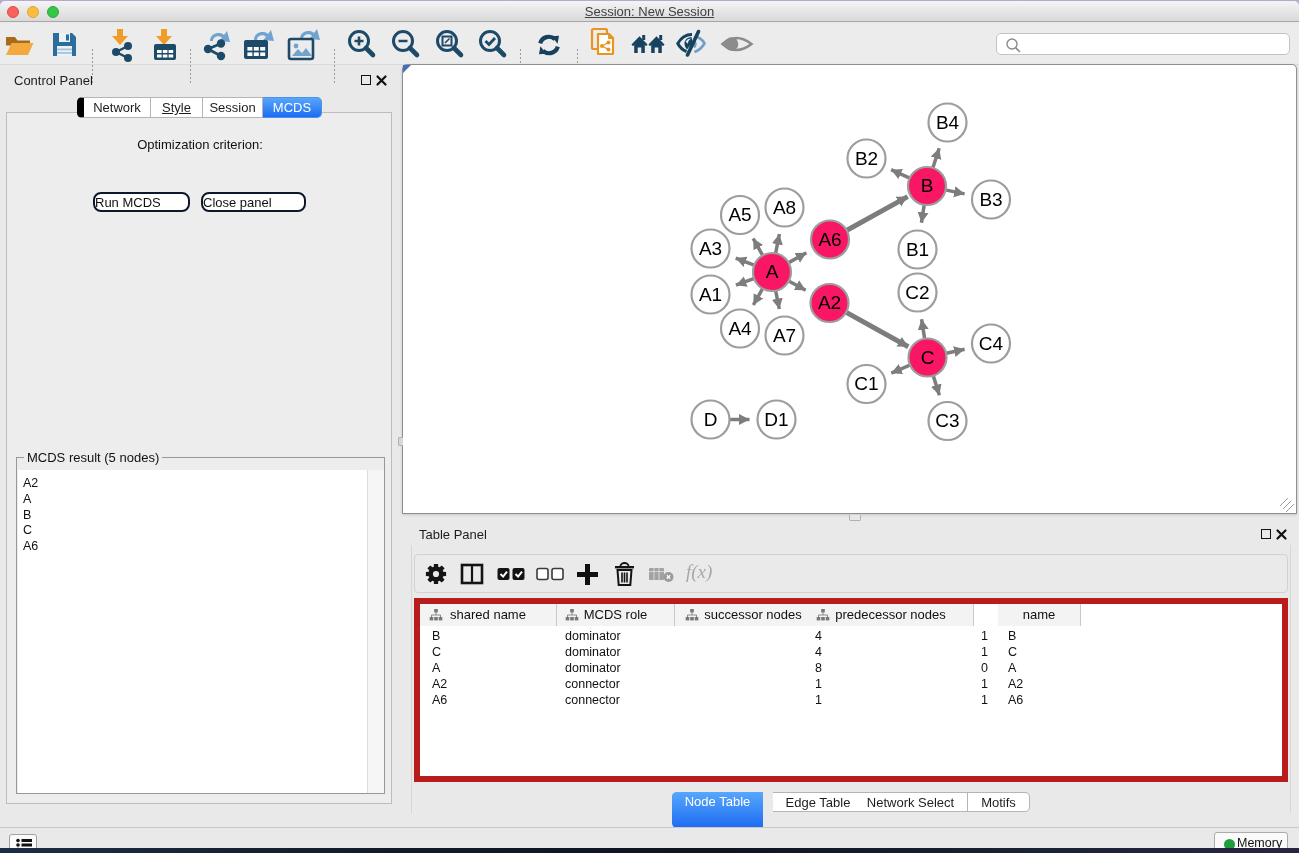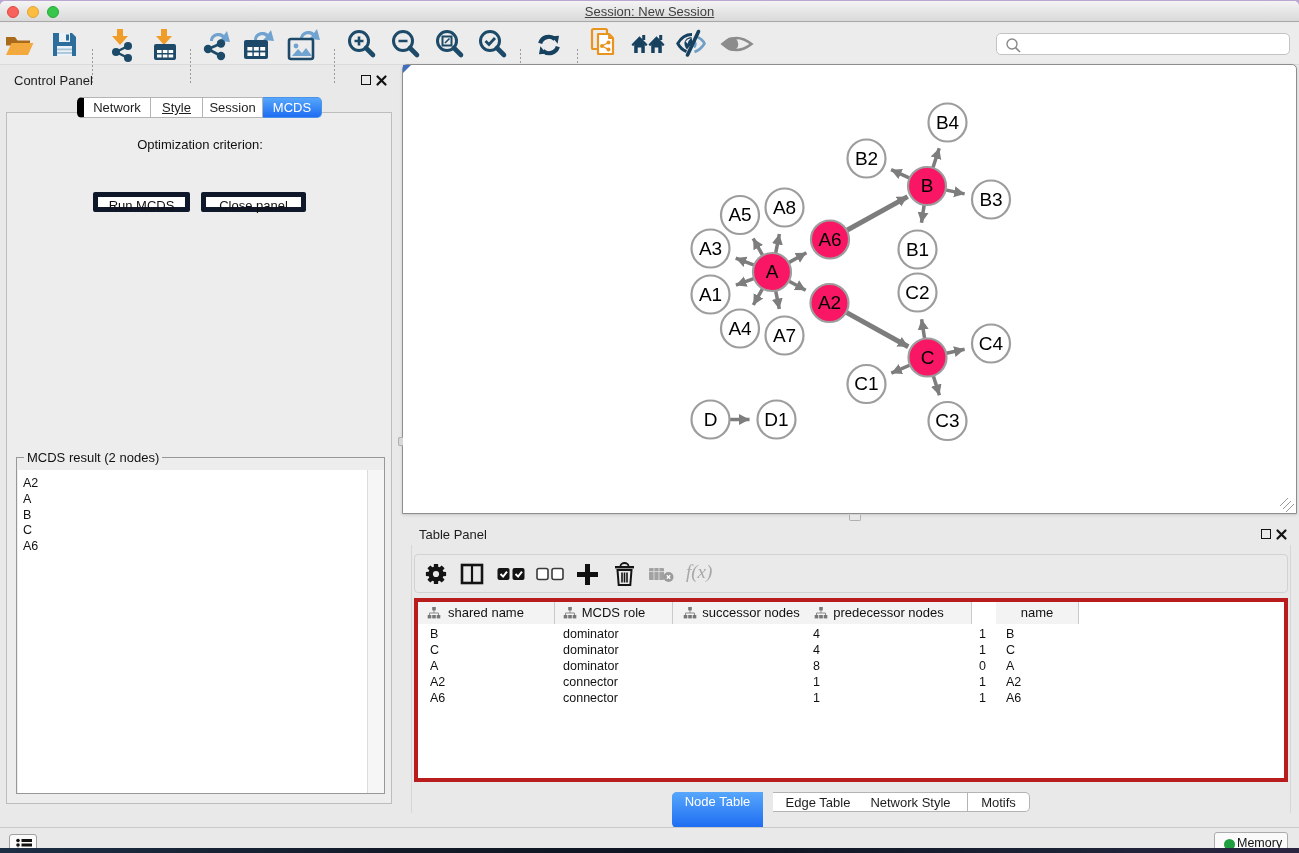--- a/index.html
+++ b/index.html
@@ -26,22 +26,22 @@
 .wbtn { width:10px; height:10px; border:1.6px solid #111; }
 .tab { top:96px; height:21px; background:#fff; border:1px solid #b4b4b4; border-left:none;
   text-align:center; font-size:13px; color:#1d1d1d; line-height:20px; }
 .tabsel { background:linear-gradient(#57a7fc,#1d6cf2); color:#fff; border-color:#4a93e8; }
 #cpbody { left:6px; top:47px; width:386px; height:692px; background:#ededed;
   border:1px solid #bdbdbd; }
 #dropdown { left:43px; top:158px; width:311px; height:20px; background:#fff;
   border:1px solid #b5b5b5; border-radius:4px; font-size:13px; color:#111; line-height:18px; }
 #dropstep { right:-1px; top:-1px; width:22px; height:20px;
   background:linear-gradient(#4fa2fb,#1164e8); border-radius:0 4px 4px 0; }
-.btn { top:191px; height:20px; background:#fff; border:5px solid #0f172a; border-radius:2px;
-  font-size:13px; color:#111; text-align:center; line-height:18px; }
+.btn { top:191px; height:20px; background:#fff; border:2px solid #0f172a; border-radius:8px;
+  font-size:13px; color:#111; text-align:left; line-height:18px; }
 #fieldset { left:16px; top:456px; width:369px; height:337px; border:1px solid #989898;
   background:#ededed; }
 #fieldwhite { left:1px; top:12px; width:366px; height:323px; background:#fff; }
 #fieldscroll { right:0px; top:0px; width:17px; height:323px; background:#f6f6f6;
   border-left:1px solid #dcdcdc; }
 #legend { left:7px; top:-8px; background:#ededed; padding:0 3px; font-size:13px; color:#111; }
 .listitem { font-size:12.5px; color:#111; left:5px; }
 
 #netwin { left:402px; top:63px; width:895px; height:450px; background:#fff;
   border:1px solid #8e8e8e; border-radius:5px 5px 0 0;
@@ -50,21 +50,21 @@
   background:linear-gradient(#f4f4f4,#d9d9d9); border-bottom:1px solid #a8a8a8;
   border-radius:4px 4px 0 0; }
 #nettitle .title { width:100%; text-align:center; font-size:13px; color:#333; line-height:21px; }
 .tln { border-radius:50%; width:11px; height:11px; top:6px; }
 #graphsvg { left:0px; top:22px; }
 
 #tablepanel { left:402px; top:518px; width:897px; height:300px; }
 #tptoolbar { left:12px; top:35px; width:874px; height:39px; background:#eaeaea;
   border:1px solid #d2d2d2; border-radius:4px; }
 #tablebox { left:12px; top:79px; width:874px; height:184px; background:#fff;
-  border:4px solid #b91c1c; }
+  border:6px solid #b91c1c; }
 .th { top:0px; height:22px; background:#f3f3f3; border-right:1px solid #c9c9c9;
   font-size:13px; color:#111; text-align:center; line-height:22px; }
 .td { font-size:12.5px; color:#111; height:16px; line-height:16px; }
 .btab { top:273px; height:20px; background:#fff; border:1px solid #b4b4b4; border-left:none;
   text-align:center; font-size:13px; color:#1d1d1d; line-height:19px; }
 .btabsel { background:linear-gradient(#57a7fc,#1d6cf2); color:#fff; border-color:#4a93e8; }
 
 #statusbar { left:0; top:818px; width:1299px; height:28px; background:#e9e9e9;
   border-top:1px solid #c9c9c9;margin-top:8px; }
 #listbtn { left:9px; top:6px; width:28px; height:20px; background:#fafafa;
@@ -253,21 +253,21 @@
     <div class="btn abs" style="left:201px;top:127px;width:105px;">Close panel</div>
     <div id="fieldset" class="abs" style="top:392px;">
       <div id="fieldwhite" class="abs">
         <div id="fieldscroll" class="abs"></div>
         <div class="listitem abs" style="top:6px;">A2</div>
         <div class="listitem abs" style="top:22px;">A</div>
         <div class="listitem abs" style="top:38px;">B</div>
         <div class="listitem abs" style="top:53px;">C</div>
         <div class="listitem abs" style="top:69px;">A6</div>
       </div>
-      <div id="legend" class="abs">MCDS result (2 nodes)</div>
+      <div id="legend" class="abs">MCDS result (5 nodes)</div>
     </div>
   </div>
   <div id="netwin" class="abs">
     <div class="abs" style="left:0;top:0;width:0;height:0;border-top:8px solid #3f6fbe;border-right:8px solid transparent;z-index:5;"></div>
     <svg id="graphsvg" class="abs" width="893" height="427" viewBox="0 0 893 427">
       <defs>
         <marker id="arw" markerUnits="userSpaceOnUse" markerWidth="12" markerHeight="13" refX="10.5" refY="6.5" orient="auto">
           <path d="M0,1 L10.5,6.5 L0,12 z" fill="#7d7d7d"></path>
         </marker>
       </defs>
@@ -478,21 +478,21 @@
       <div class="td abs" style="left:12px;top:88px;">A6</div>
       <div class="td abs" style="left:145px;top:88px;">connector</div>
       <div class="td abs" style="left:255px;top:88px;width:147px;text-align:right;">1</div>
       <div class="td abs" style="left:412px;top:88px;width:156px;text-align:right;">1</div>
       <div class="td abs" style="left:588px;top:88px;">A6</div>
     </div>
     <div class="btab abs" style="left:270px;width:91px;border-radius:5px 0 0 5px;border-left:1px solid #4a93e8;">
       <div class="btabsel abs" style="left:-1px;top:-1px;width:91px;height:36px;border-radius:5px 0 0 5px;line-height:19px;">Node Table</div>
     </div>
     <div class="btab abs" style="left:371px;width:91px;">Edge Table</div>
-    <div class="btab abs" style="left:452px;width:114px;">Network Style</div>
+    <div class="btab abs" style="left:452px;width:114px;">Network Select</div>
     <div class="btab abs" style="left:566px;width:62px;border-radius:0 5px 5px 0;">Motifs</div>
   </div>
   <div id="statusbar" class="abs">
     <div id="listbtn" class="abs">
       <svg class="abs" style="left:6px;top:3px" width="16" height="14" viewBox="0 0 16 14">
         <g fill="#111">
           <circle cx="2" cy="2.5" r="1.8"></circle>
             <circle cx="2" cy="7" r="1.8"></circle>
             <circle cx="2" cy="11.5" r="1.8"></circle>
           <rect x="5.5" y="1" width="10.5" height="3"></rect>

